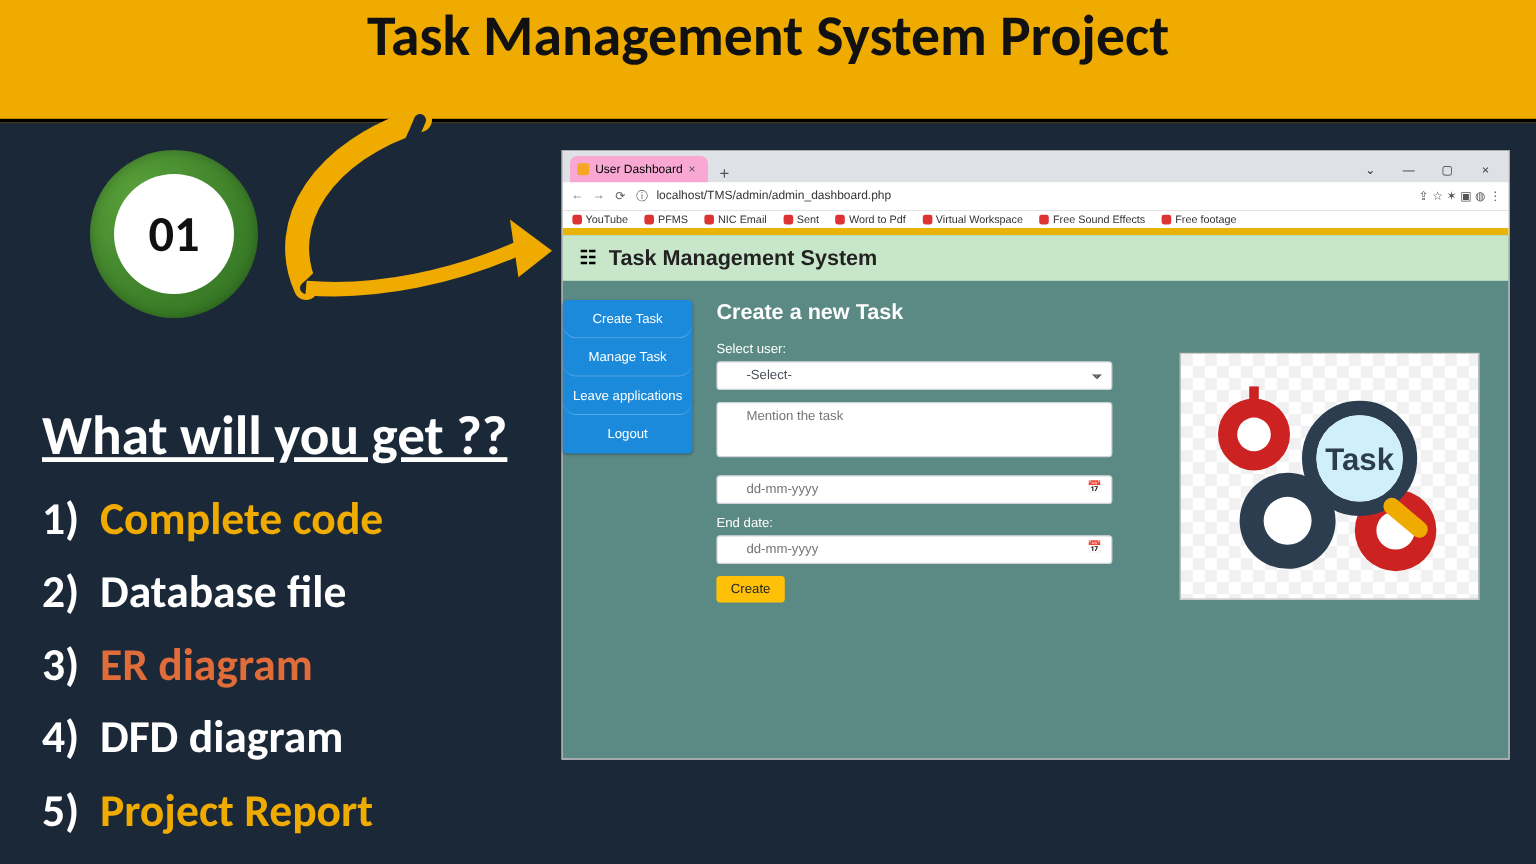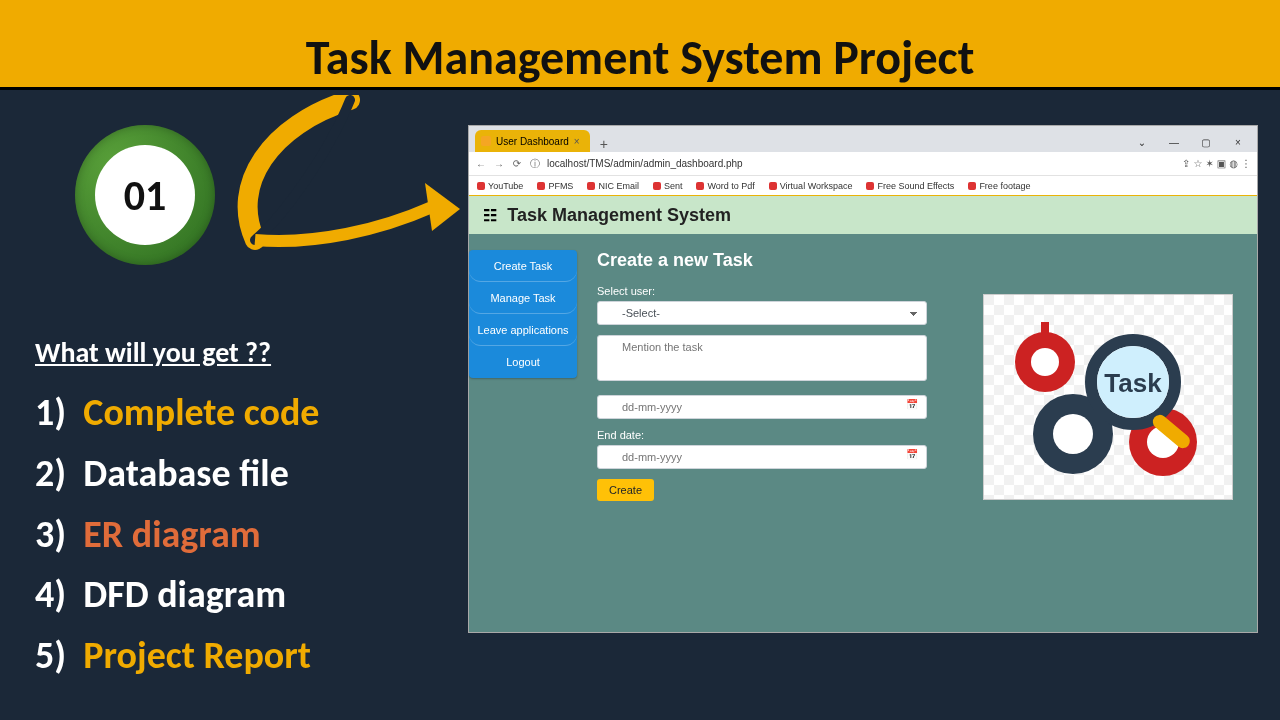--- a/index.html
+++ b/index.html
@@ -8,24 +8,24 @@
     height: 720px;
     background: #1b2838;
     font-family: Calibri, Arial, sans-serif;
     overflow: hidden;
     position: relative;
   }
 
   
   .title-bar {
     width: 100%;
-    height: 90px;
+    height: 102px;
     background: #f0ab00;
     display: flex;
-    align-items: flex-end;
+    align-items: flex-start;
     justify-content: center;
     border-bottom: 3px solid #000;
   }
   .title-bar span {
     font-size: 48px;
     font-weight: 700;
     color: #111;
   }
 
   
@@ -59,21 +59,21 @@
   .arrow-wrap { position: absolute; top: 95px; left: 200px; width: 290px; height: 170px; pointer-events: none; }
 
   
   .left-block {
     position: absolute;
     top: 335px;
     left: 35px;
     color: #fff;
   }
   .left-block h3 {
-    font-size: 28px;
+    font-size: 46px;
     font-weight: 700;
     text-decoration: underline;
     margin-bottom: 12px;
     color: #fff;
   }
   .left-block ol { list-style: none; }
   .left-block li {
     font-size: 38px;
     font-weight: 700;
     line-height: 1.6;
@@ -100,21 +100,21 @@
   .tabstrip {
     height: 26px;
     background: #dee1e6;
     display: flex;
     align-items: flex-end;
     padding-left: 6px;
     gap: 4px;
   }
   .tab {
     height: 22px;
-    background: #eab308;
+    background: #f9a8d4;
     border-radius: 6px 6px 0 0;
     padding: 0 10px 0 6px;
     display: flex;
     align-items: center;
     font-size: 10px;
     gap: 5px;
   }
   .tab .x { font-size: 10px; color: #555; }
   .tab-fav { width: 10px; height: 10px; background: #f5a623; border-radius: 2px; }
   .newtab { font-size: 14px; color: #555; padding: 0 6px; }
@@ -137,21 +137,21 @@
   .addrbar .ext { margin-left:auto; display:flex; gap:3px; color:#555;}
   .addrbar .ext span { font-size:10px; }
 
   .bmbar {
     height: 20px;
     background: #fff;
     display: flex; align-items: center; gap: 14px;
     padding: 0 8px;
     font-size: 9px;
     color: #333;
-    border-bottom: 1px solid #eab308;
+    border-bottom: 6px solid #eab308;
   }
   .bmbar .bm { display: flex; align-items: center; gap: 3px; }
   .bmbar .bm .dot { width:8px;height:8px;background:#d33;border-radius:2px;}
 
   
   .app {
     flex: 1;
     background: #5b8984;
     display: flex;
     flex-direction: column;

